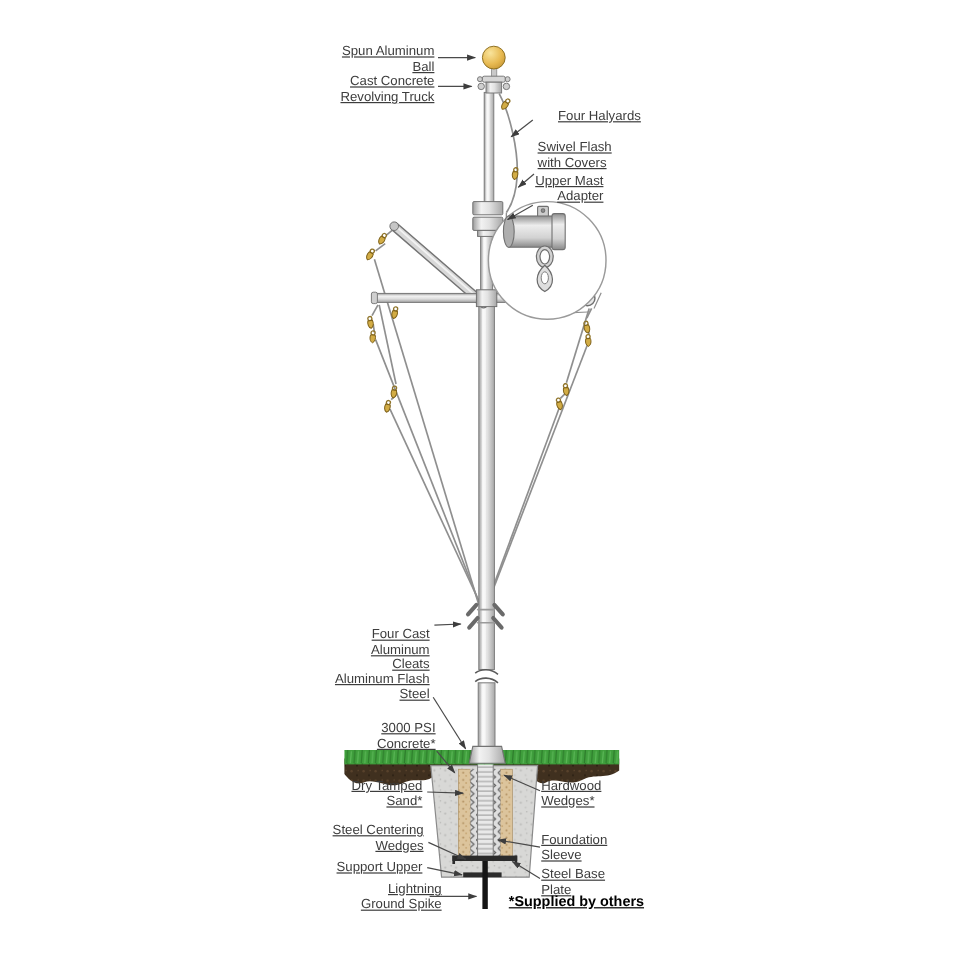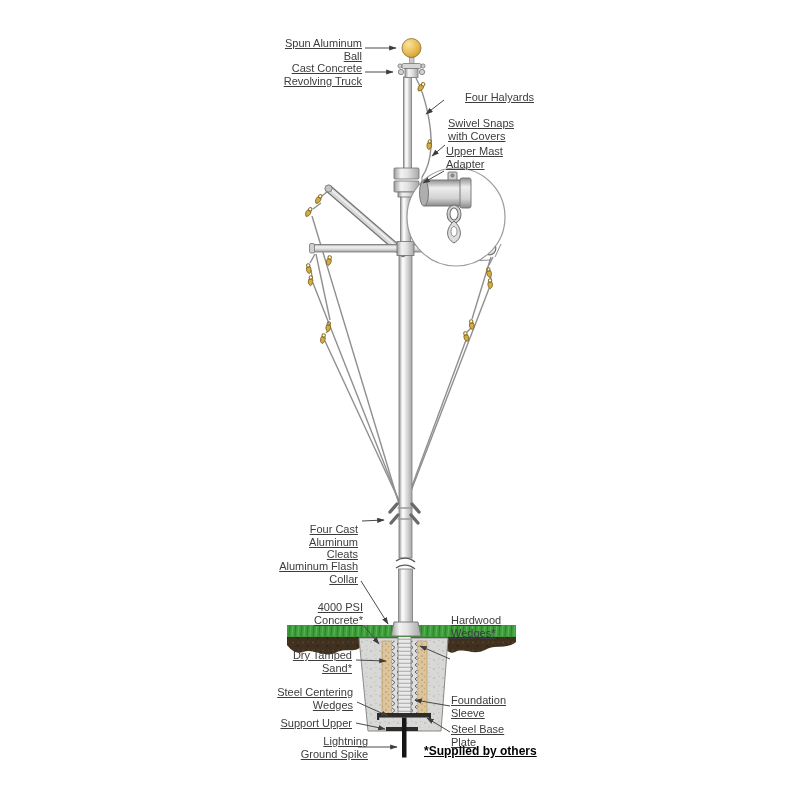--- a/index.html
+++ b/index.html
@@ -250,34 +250,34 @@
     <path d="M450,706 L415,700" marker-end="url(#arr)"></path>
     <path d="M450,732 L427,718" marker-end="url(#arr)"></path>
   </g>
 </svg>
 
 <div class="lab lab-r" style="right:438px;top:37px;">Spun Aluminum
 Ball</div>
 <div class="lab lab-r" style="right:438px;top:62px;">Cast Concrete
 Revolving Truck</div>
 <div class="lab lab-l" style="left:446px;top:91px;margin-left:19px;">Four Halyards</div>
-<div class="lab lab-l" style="left:448px;top:117px;">Swivel Snaps
+<div class="lab lab-l" style="left:448px;top:117px;">Swivel Flash
 with Covers</div>
-<div class="lab lab-l" style="left:446px;top:145px;">Upper Mast
+<div class="lab lab-l" style="left:446px;top:145px;text-align:right;">Upper Mast
 Adapter</div>
 <div class="lab lab-r" style="right:442px;top:523px;">Four Cast
 Aluminum
 Cleats</div>
 <div class="lab lab-r" style="right:442px;top:560px;">Aluminum Flash
-Collar</div>
-<div class="lab lab-r" style="right:437px;top:601px;">4000 PSI
+Steel</div>
+<div class="lab lab-r" style="right:437px;top:601px;">3000 PSI
 Concrete*</div>
 <div class="lab lab-r" style="right:448px;top:649px;">Dry Tamped
 Sand*</div>
-<div class="lab lab-l" style="left:451px;top:614px;">Hardwood
+<div class="lab lab-l" style="left:451px;top:649px;">Hardwood
 Wedges*</div>
 <div class="lab lab-r" style="right:447px;top:686px;">Steel Centering
 Wedges</div>
 <div class="lab lab-l" style="left:451px;top:694px;">Foundation
 Sleeve</div>
 <div class="lab lab-r" style="right:448px;top:717px;">Support Upper</div>
 <div class="lab lab-l" style="left:451px;top:723px;">Steel Base
 Plate</div>
 <div class="lab lab-r" style="right:432px;top:735px;">Lightning
 Ground Spike</div>

